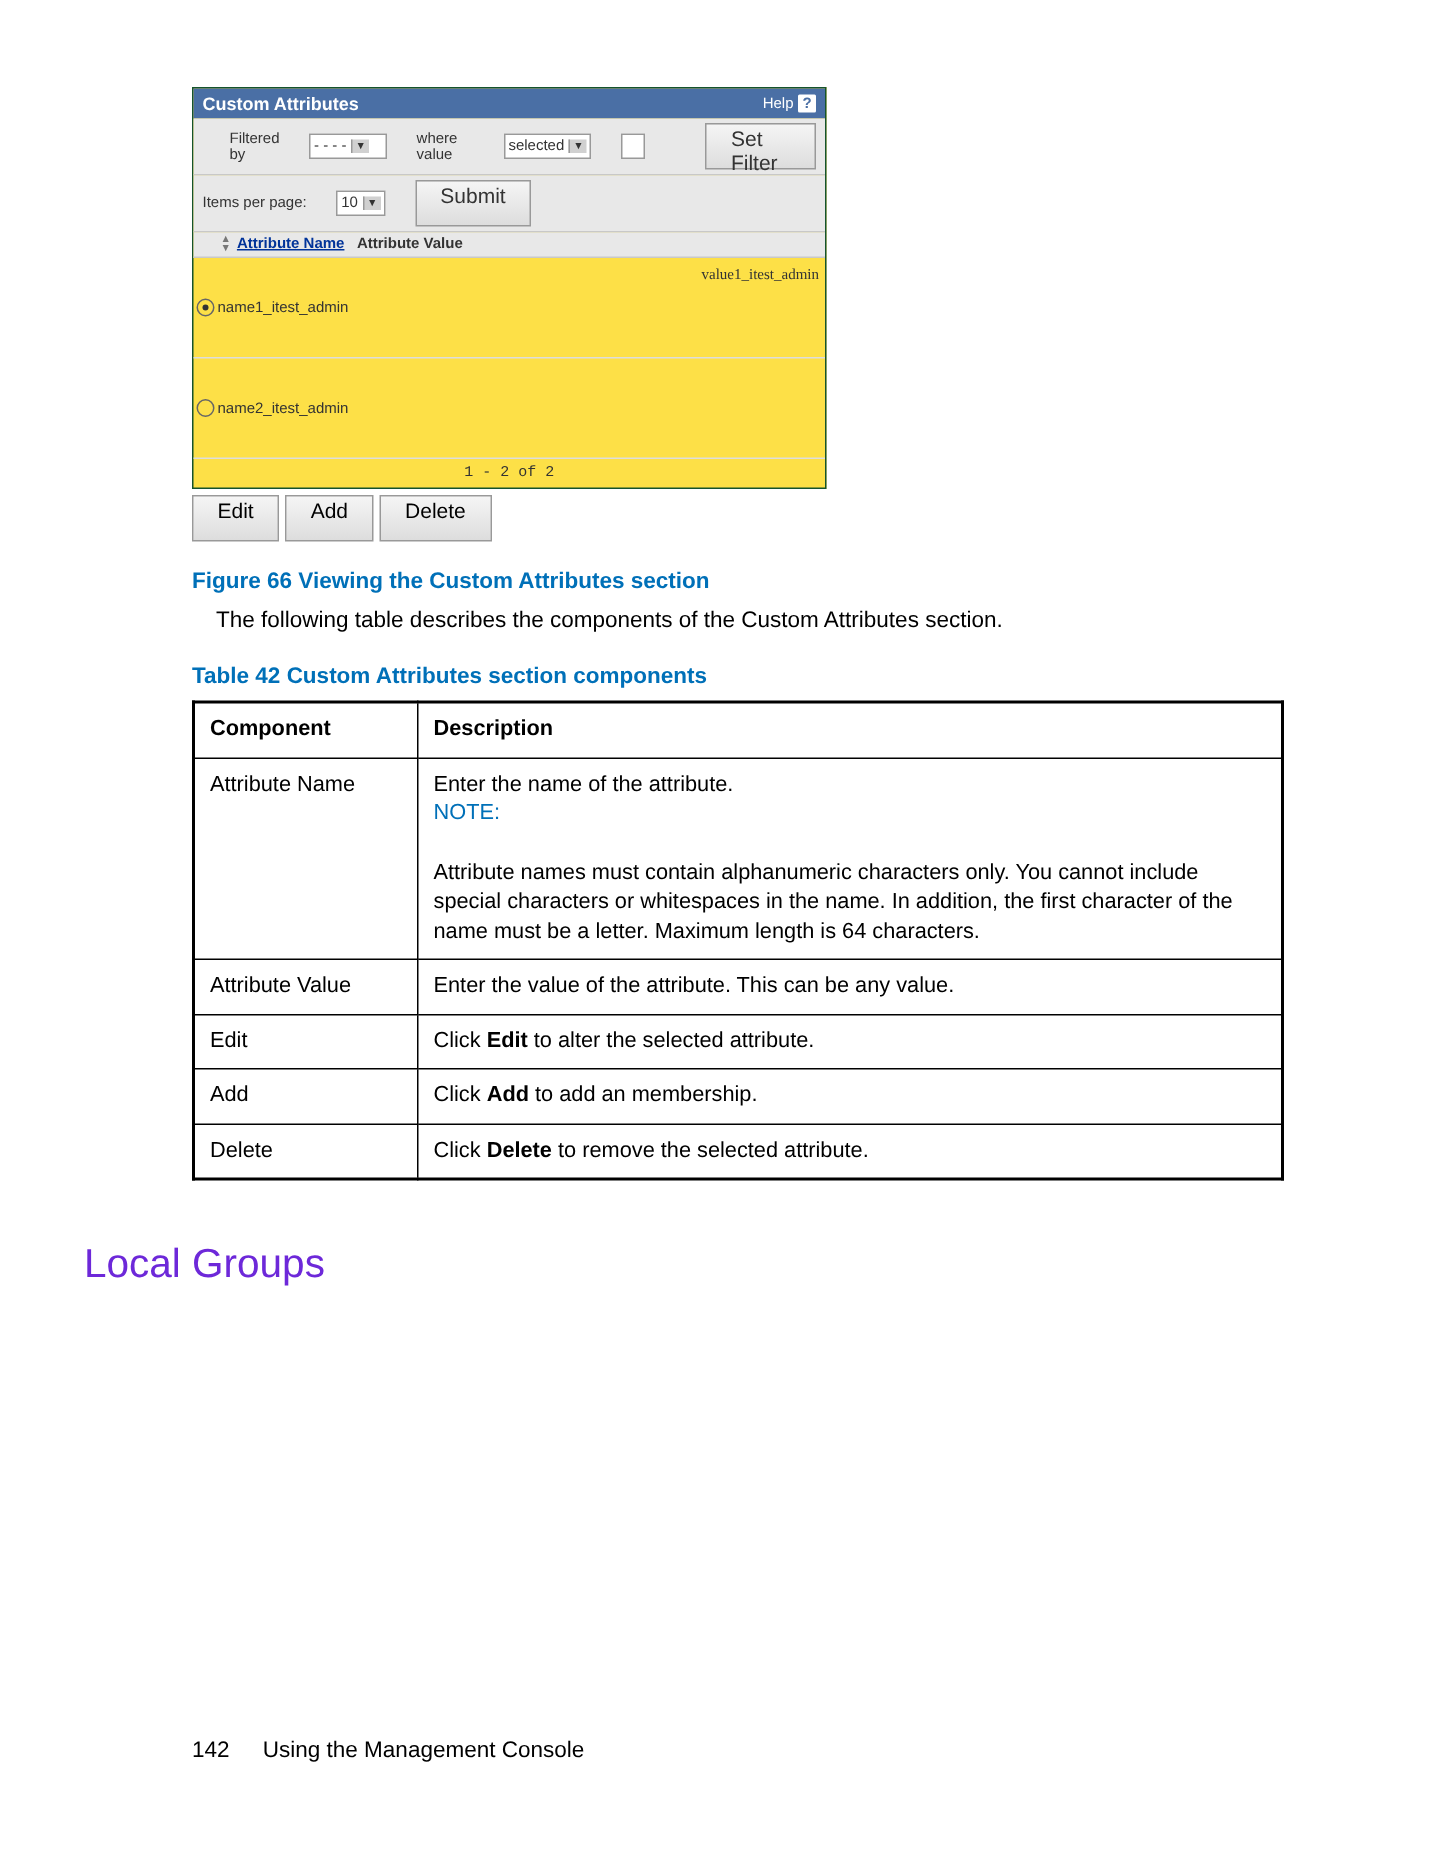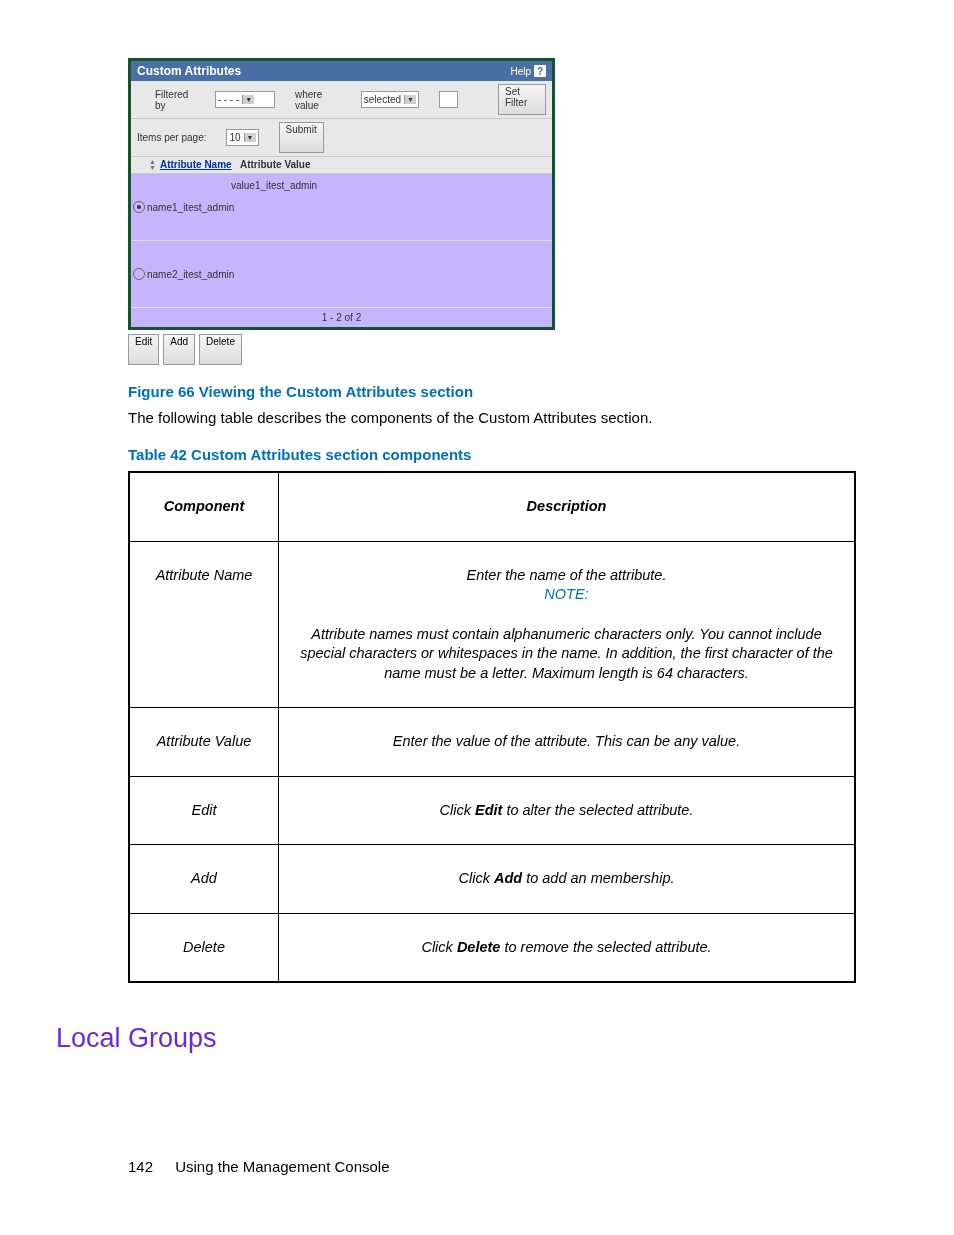--- a/index.html
+++ b/index.html
@@ -13,25 +13,25 @@
   .page {
     padding: 58px 98px 40px 128px;
     box-sizing: border-box;
     position: relative;
     min-height: 1235px;
   }
 
   
   .widget {
     width: 421px;
-    border: 3px solid #14532d;
+    border: 1px solid #14532d;
     font-family: "Trebuchet MS", Tahoma, Arial, sans-serif;
     font-size: 11px;
     color: #333;
-    background: #c4b5fd;
+    background: #fde047;
   }
   .widget-title {
     background: #4a6fa5;
     color: #fff;
     padding: 3px 6px;
     font-weight: bold;
     font-size: 12px;
     display: flex;
     justify-content: space-between;
     align-items: center;
@@ -83,22 +83,22 @@
   }
   .mini-input {
     border: 1px solid #999;
     background: #fff;
     height: 15px;
     width: 80px;
   }
   .mini-btn {
     border: 1px solid #999;
     background: linear-gradient(#f5f5f5,#ddd);
-    font-size: 10px;
-    padding: 1px 6px;
+    font-size: 14px;
+    padding: 1px 16px;
     height: 31px;
     box-sizing: border-box;
   }
   .col-header {
     background: #e8e8e8;
     padding: 2px 6px 2px 18px;
     font-size: 10px;
     border-bottom: 1px solid #c8c8c8;
     display: flex;
     gap: 2px;
@@ -107,54 +107,53 @@
   .col-header .value { font-weight: bold; }
   .sort-arrows { font-size: 7px; color:#777; line-height:6px; padding-right:2px;}
   .data-row {
     display: flex;
     border-bottom: 1px solid #ddd;
     font-size: 10px;
     min-height: 66px;
   }
   .data-row .radio-cell { width: 16px; display:flex; align-items:center; justify-content:center;}
   .data-row .name-cell  { width: 80px; display:flex; align-items:center;}
-  .data-row .value-cell { flex:1; padding: 6px 4px; font-family: Liberation Sans, sans-serif; font-size: 10px; }
+  .data-row .value-cell { flex:1; padding: 6px 4px; font-family: Liberation Serif, serif; font-size: 10px; text-align: right; }
   .radio {
     width: 10px; height: 10px; border-radius: 50%; border: 1px solid #666;
     display:inline-flex; align-items:center; justify-content:center;
   }
   .radio.checked::after { content:""; width:4px; height:4px; border-radius:50%; background:#333;}
-  .paging { text-align:center; padding:4px 0; font-size:10px; font-family:Liberation Sans, sans-serif;}
+  .paging { text-align:center; padding:4px 0; font-size:10px; font-family:Liberation Mono, monospace;}
   .btn-row { margin-top:4px; display:flex; gap:4px; }
 
   
   .caption {
     color: #0070b8;
     font-weight: bold;
     font-size: 15px;
     margin: 18px 0 8px 0;
   }
   .body-text {
     font-size: 15px;
     line-height: 1.35;
-    margin: 0 0 10px 0;
+    margin: 0 0 10px 16px;
   }
   .doc-table {
     border-collapse: collapse;
     width: 100%;
     border: 2px solid #000;
     font-size: 14.5px;
   }
   .doc-table th, .doc-table td {
     border: 1px solid #000;
-    padding: 24px 10px;
-    text-align: center;
+    padding: 8px 10px;
+    text-align: left;
     vertical-align: top;
     line-height: 1.35;
-    font-style: italic;
   }
   .doc-table th { font-weight: bold; }
   .doc-table td:first-child { width: 128px; }
   .note { color: #0070b8; }
   h2.section {
     color: #6d28d9;
     font-weight: normal;
     font-size: 27px;
     margin: 40px 0 10px -72px;
   }

